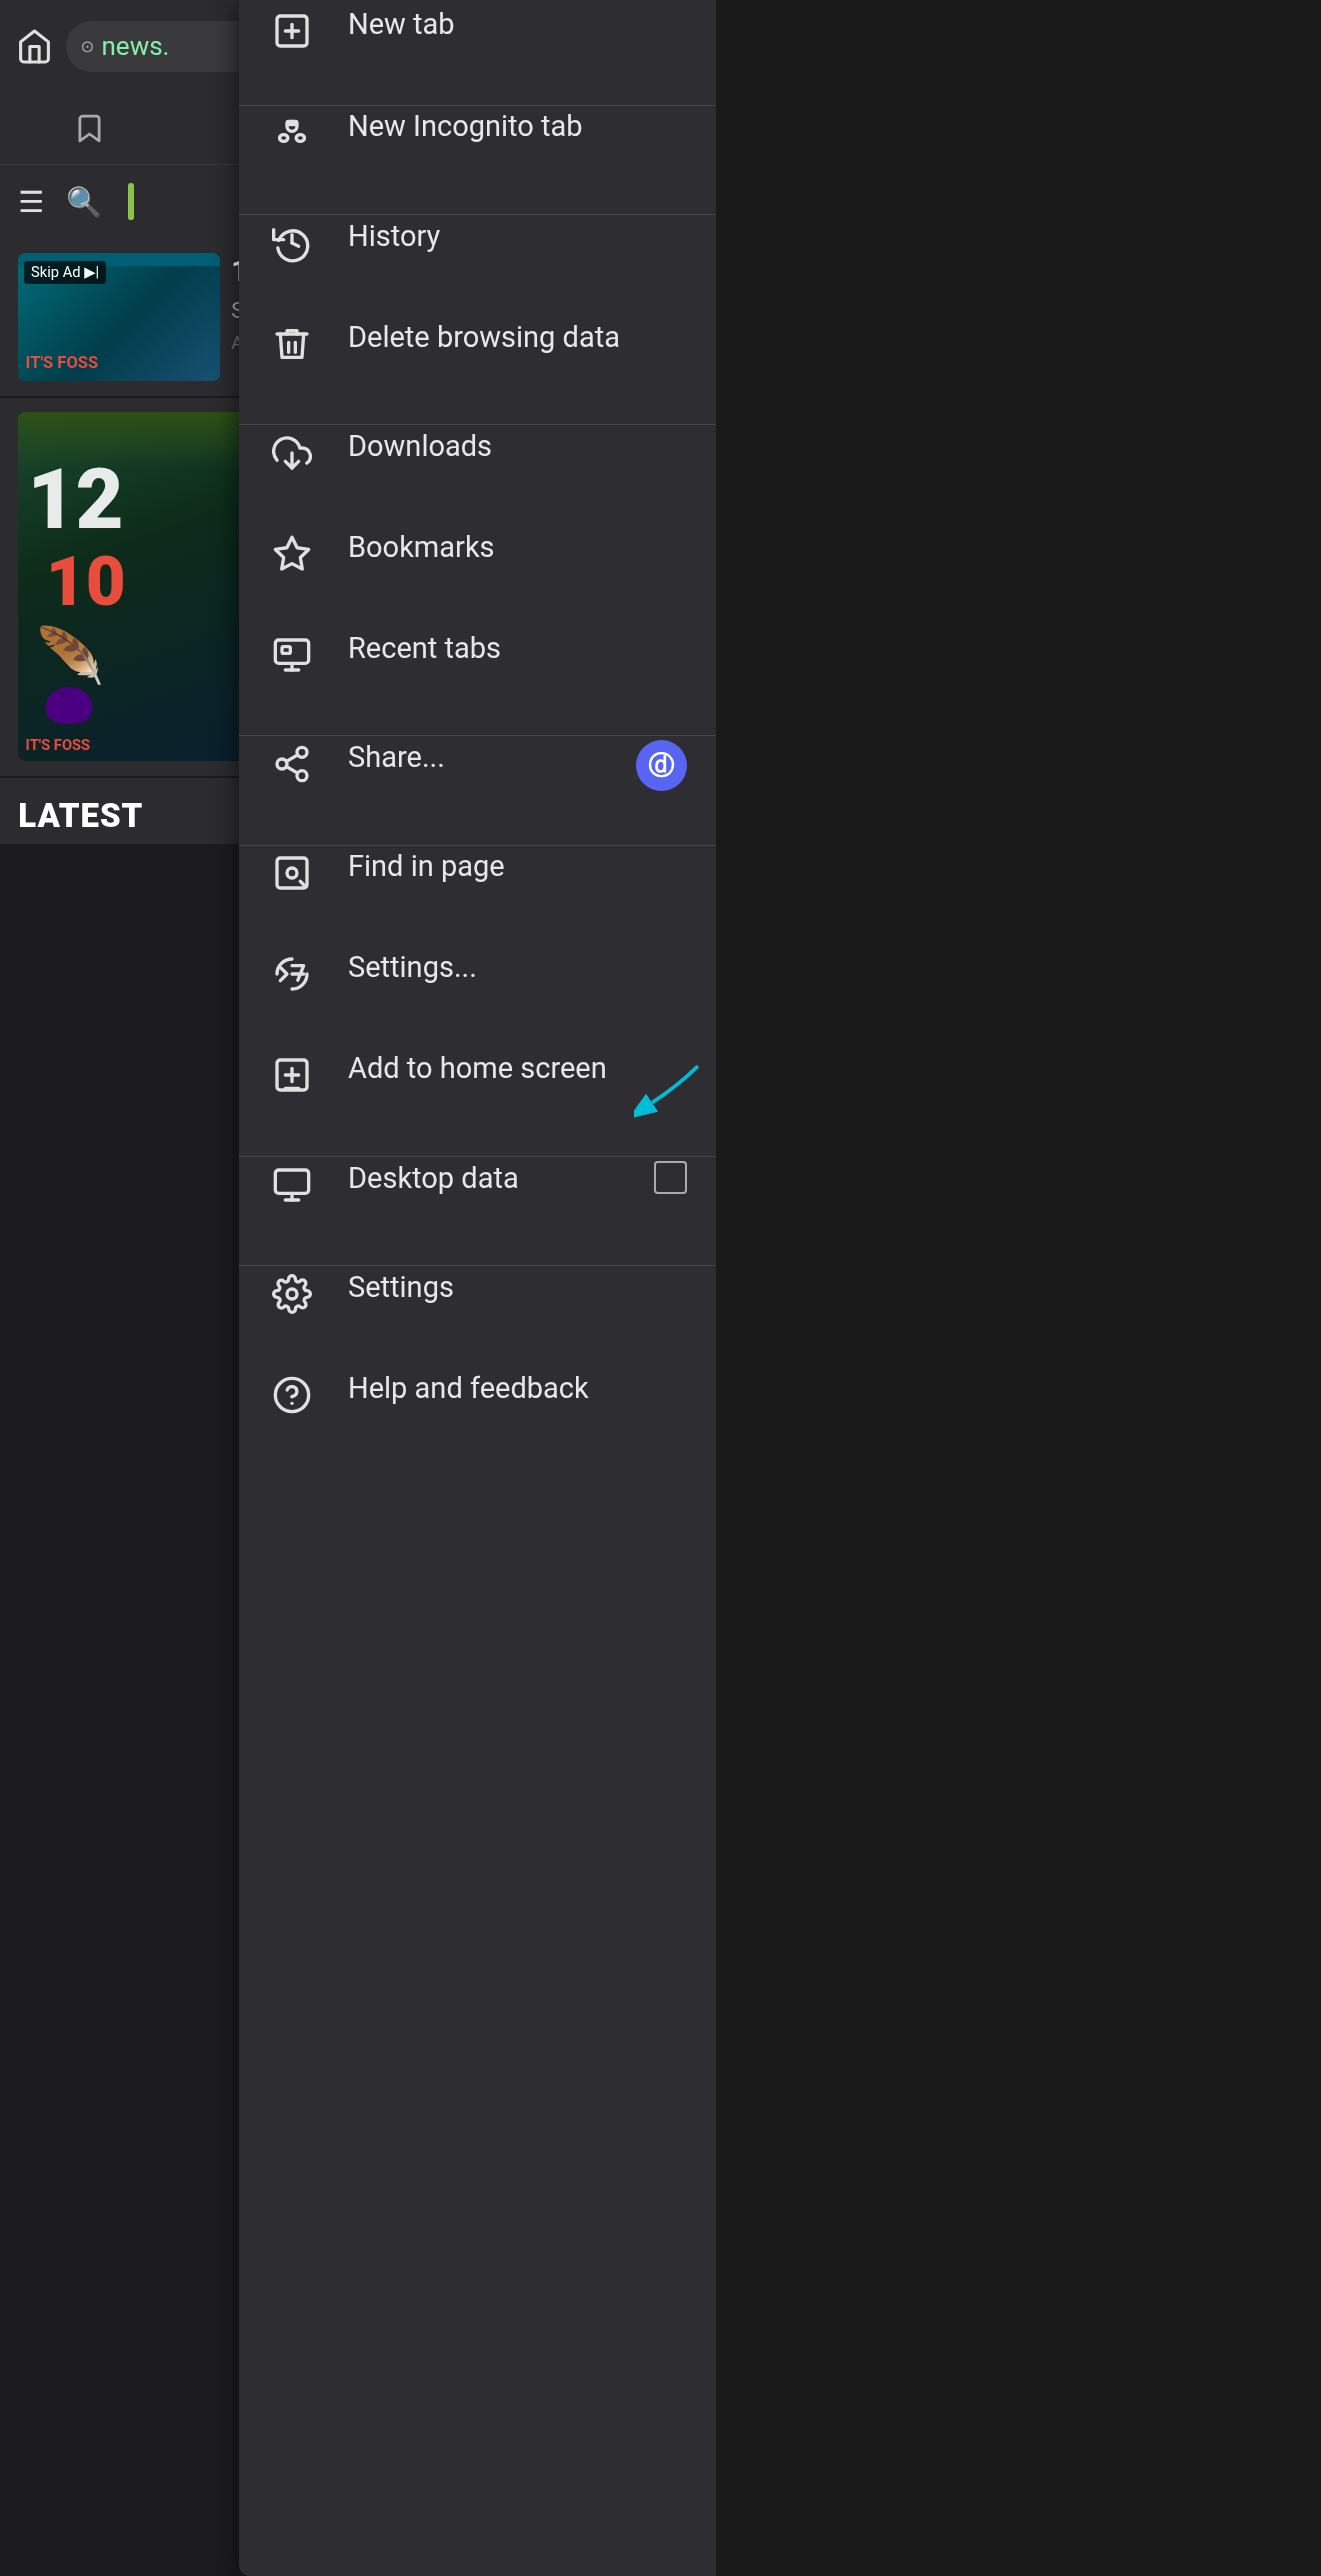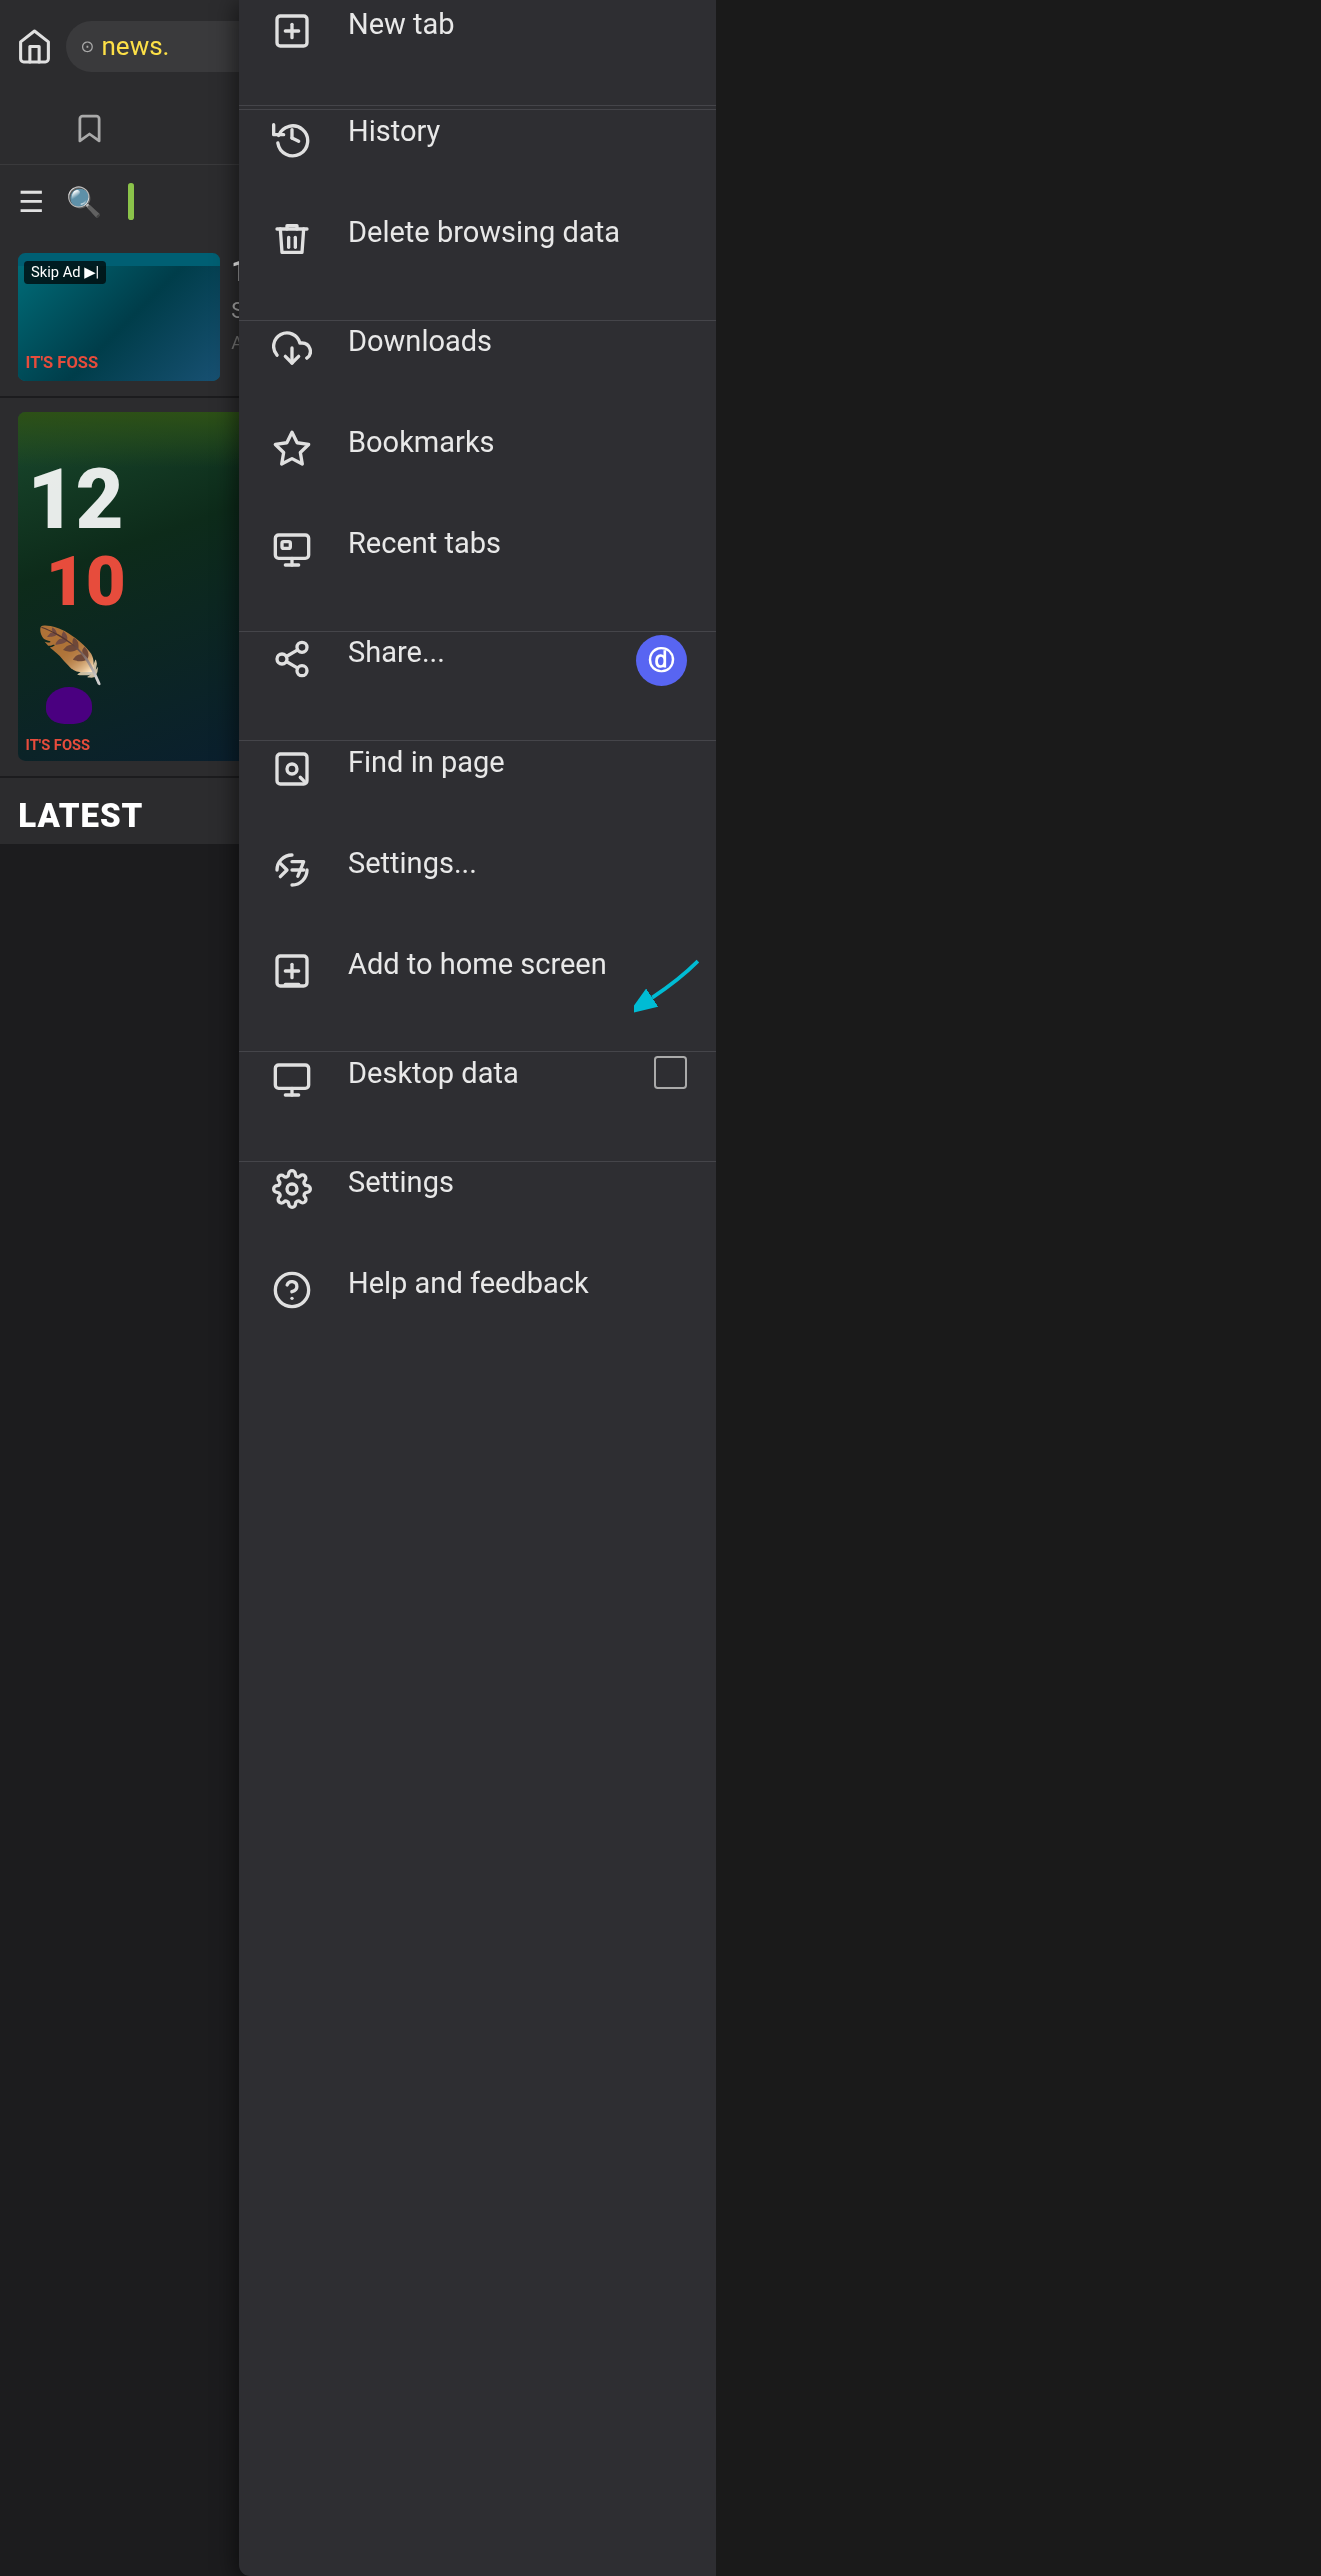--- a/index.html
+++ b/index.html
@@ -45,21 +45,21 @@
       display: flex;
       align-items: center;
       padding: 0 14.7px;
       gap: 7.3px;
     }
     .address-icon {
       color: #aaa;
       font-size: 16.5px;
     }
     .address-text {
-      color: #fde047;
+      color: #86efac;
       font-size: 26px;
       font-weight: 400;
     }
 
     
     .nav-icons-row {
       height: 73px;
       background: #2c2c2e;
       display: flex;
       align-items: center;
@@ -409,20 +409,31 @@
             <rect x="3" y="3" width="18" height="18" rx="2" ry="2"></rect>
             <line x1="12" y1="8" x2="12" y2="16"></line>
             <line x1="8" y1="12" x2="16" y2="12"></line>
           </svg>
       </div>
       <span class="menu-label">New tab</span>
     </div>
 
     <div class="menu-divider"></div>
 
+    <div class="menu-item">
+      <div class="menu-icon">
+        <svg viewBox="0 0 24 24">
+            <circle cx="12" cy="8" r="3"></circle>
+            <ellipse cx="7" cy="15" rx="2.5" ry="2"></ellipse>
+            <ellipse cx="17" cy="15" rx="2.5" ry="2"></ellipse>
+            <rect x="9" y="5" width="6" height="2" rx="1"></rect>
+          </svg>
+      </div>
+      <span class="menu-label">New Incognito tab</span>
+    </div>
 
     <div class="menu-divider"></div>
 
     <div class="menu-item">
       <div class="menu-icon">
         <svg viewBox="0 0 24 24">
             <polyline points="1 4 1 10 7 10"></polyline>
             <path d="M3.51 15a9 9 0 1 0 .49-4.5"></path>
             <line x1="12" y1="7" x2="12" y2="12"></line>
             <line x1="12" y1="12" x2="16" y2="14"></line>

